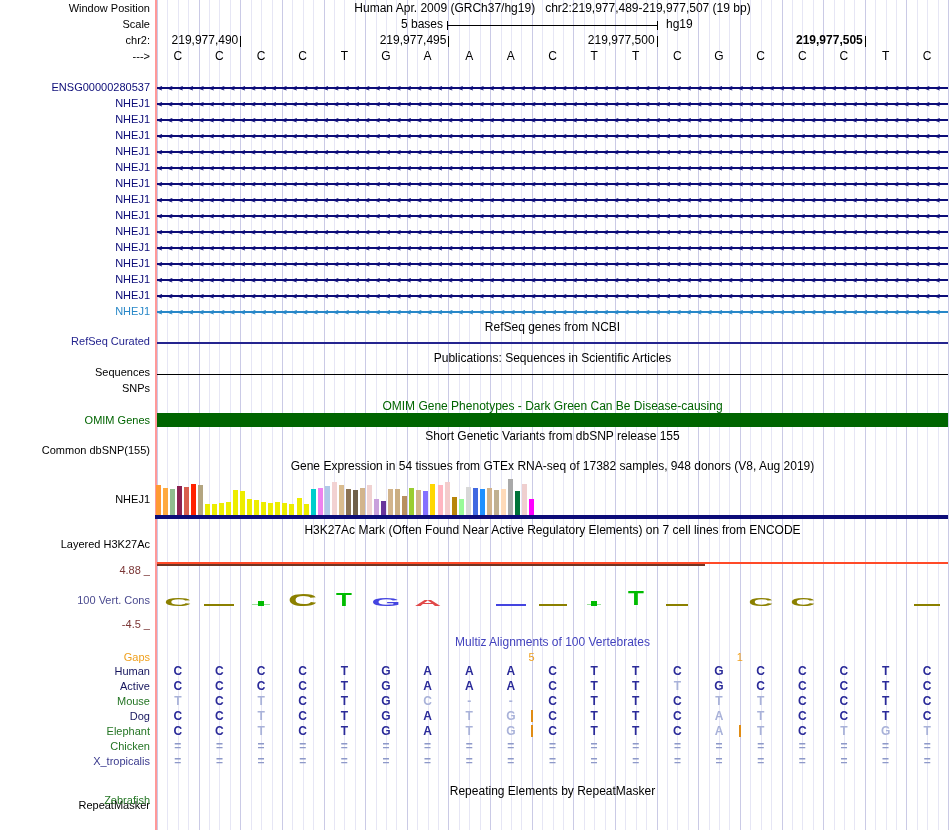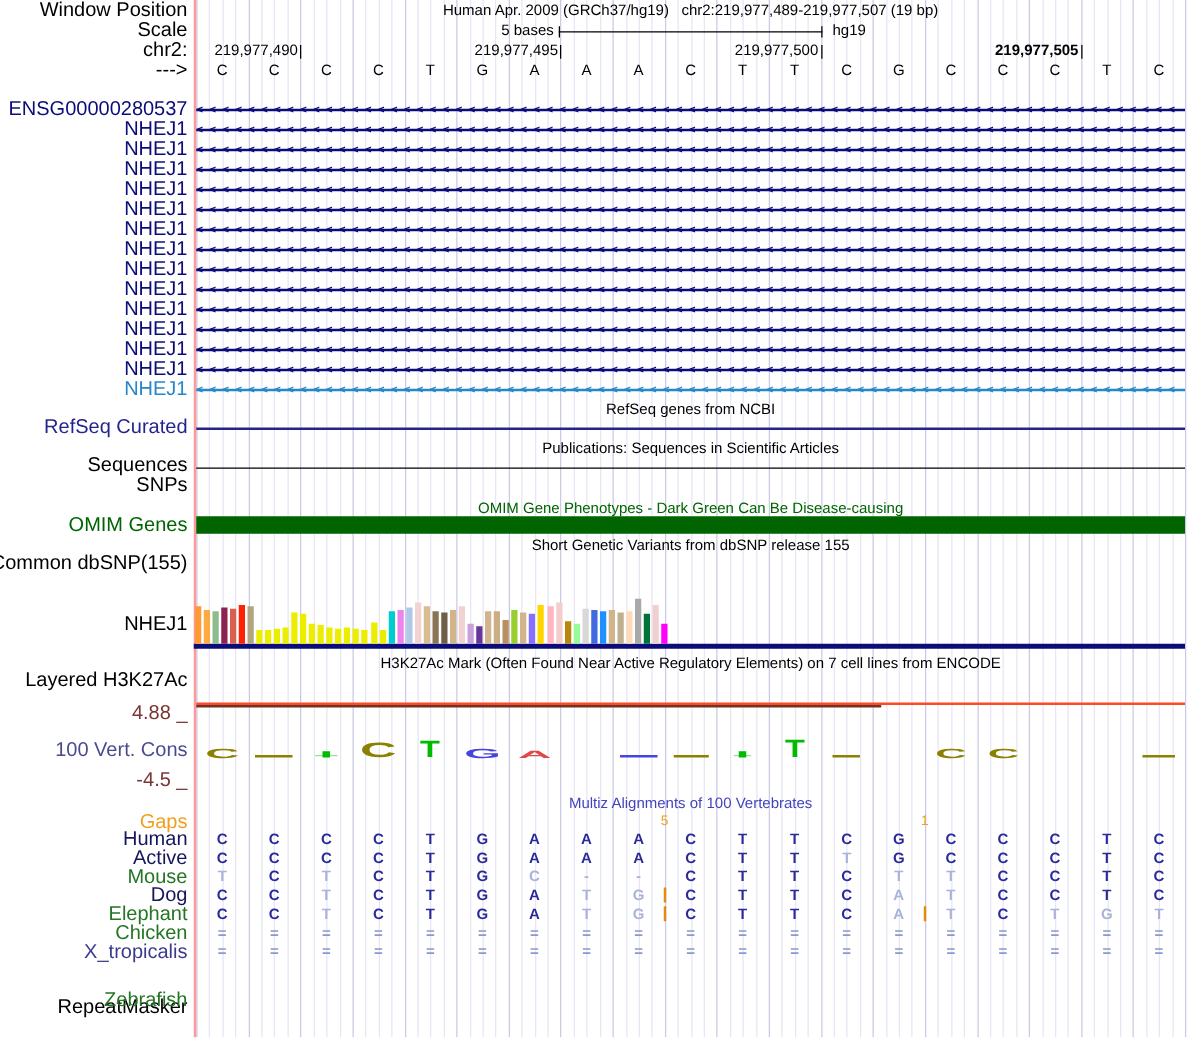--- a/index.html
+++ b/index.html
@@ -1,19 +1,19 @@
 <!DOCTYPE html>
 <html style="--gene_dark: #0C0C78; --gene_light: #2787C8; --refseq_blue: #24248F; --omim_green: #006400; --title_blue: #4343BE; --cons_label: #4A4A8F; --phylop_limits: #7A3535; --h3k_orange: #FF4A28; --h3k_dark: #703423; --multiz_dark: #2A2A99; --multiz_light: #A9B2D9; --equals: #8E99C9; --species_navy: #16165E; --species_green: #247524; --species_blue: #3A3A8E; --gaps_orange: #EFA01E; --insert_orange: #E08C14; --grid_light: #E6E6F5; --grid_dark: #CACAE6; --edge_pink: #FF9999; --black: #000000;"><head>
 <meta charset="utf-8">
 <style>
   html,body{margin:0;padding:0;background:#fff;}
   #browser{position:relative;width:950px;height:830px;background:#fff;overflow:hidden;
            font-family:"Liberation Sans",sans-serif;font-size:12px;color:#000;}
   .abs{position:absolute;}
-  .lbl{position:absolute;right:800px;white-space:nowrap;font-size:16px;line-height:13px;}
+  .lbl{position:absolute;right:800px;white-space:nowrap;font-size:11px;line-height:13px;}
   .ttl{position:absolute;left:157px;width:791px;text-align:center;white-space:pre;font-size:12px;line-height:13px;}
   .grid{position:absolute;top:0;width:1px;height:830px;}
   .hline{position:absolute;}
   .green{color:var(--omim_green);}
   .blue-ttl{color:var(--title_blue);}
   .maroon{color:var(--phylop_limits);}
   .cons{color:var(--cons_label);}
   .orange{color:var(--gaps_orange);}
   .refseqc{color:var(--refseq_blue);}
   .base-letter{position:absolute;width:24px;margin-left:-12px;text-align:center;font-size:12px;line-height:13px;}
@@ -123,22 +123,24 @@
   <div class="abs" style="right:507px;top:18px;font-size:12px;line-height:13px">5 bases</div>
   <div id="scale-bracket" style="left:447px;top:25px;width:211px"></div>
   <div class="abs" style="left:666px;top:18px;font-size:12px;line-height:13px">hg19</div>
   <div class="lbl" style="top:34px">chr2:</div>
   <div class="lbl" style="top:50px">---&gt;</div>
 
   <div class="ttl" style="top:321px">RefSeq genes from NCBI</div>
   <div class="ttl" style="top:352px">Publications: Sequences in Scientific Articles</div>
   <div class="ttl green" style="top:400px">OMIM Gene Phenotypes - Dark Green Can Be Disease-causing</div>
   <div class="ttl" style="top:430px">Short Genetic Variants from dbSNP release 155</div>
+  <div class="ttl" style="top:460px">Gene Expression in 54 tissues from GTEx RNA-seq of 17382 samples, 948 donors (V8, Aug 2019)</div>
   <div class="ttl" style="top:524px">H3K27Ac Mark (Often Found Near Active Regulatory Elements) on 7 cell lines from ENCODE</div>
   <div class="ttl blue-ttl" style="top:636px">Multiz Alignments of 100 Vertebrates</div>
+  <div class="ttl" style="top:785px">Repeating Elements by RepeatMasker</div>
 
   <div class="lbl refseqc" style="top:335px">RefSeq Curated</div>
   <div class="lbl" style="top:366px">Sequences</div>
   <div class="lbl" style="top:382px">SNPs</div>
   <div class="lbl green" style="top:414px">OMIM Genes</div>
   <div class="lbl" style="top:444px">Common dbSNP(155)</div>
   <div class="lbl" style="top:493px">NHEJ1</div>
   <div class="lbl" style="top:538px">Layered H3K27Ac</div>
   <div class="lbl maroon" style="top:564px">4.88 _</div>
   <div class="lbl cons" style="top:594px">100 Vert. Cons</div>

